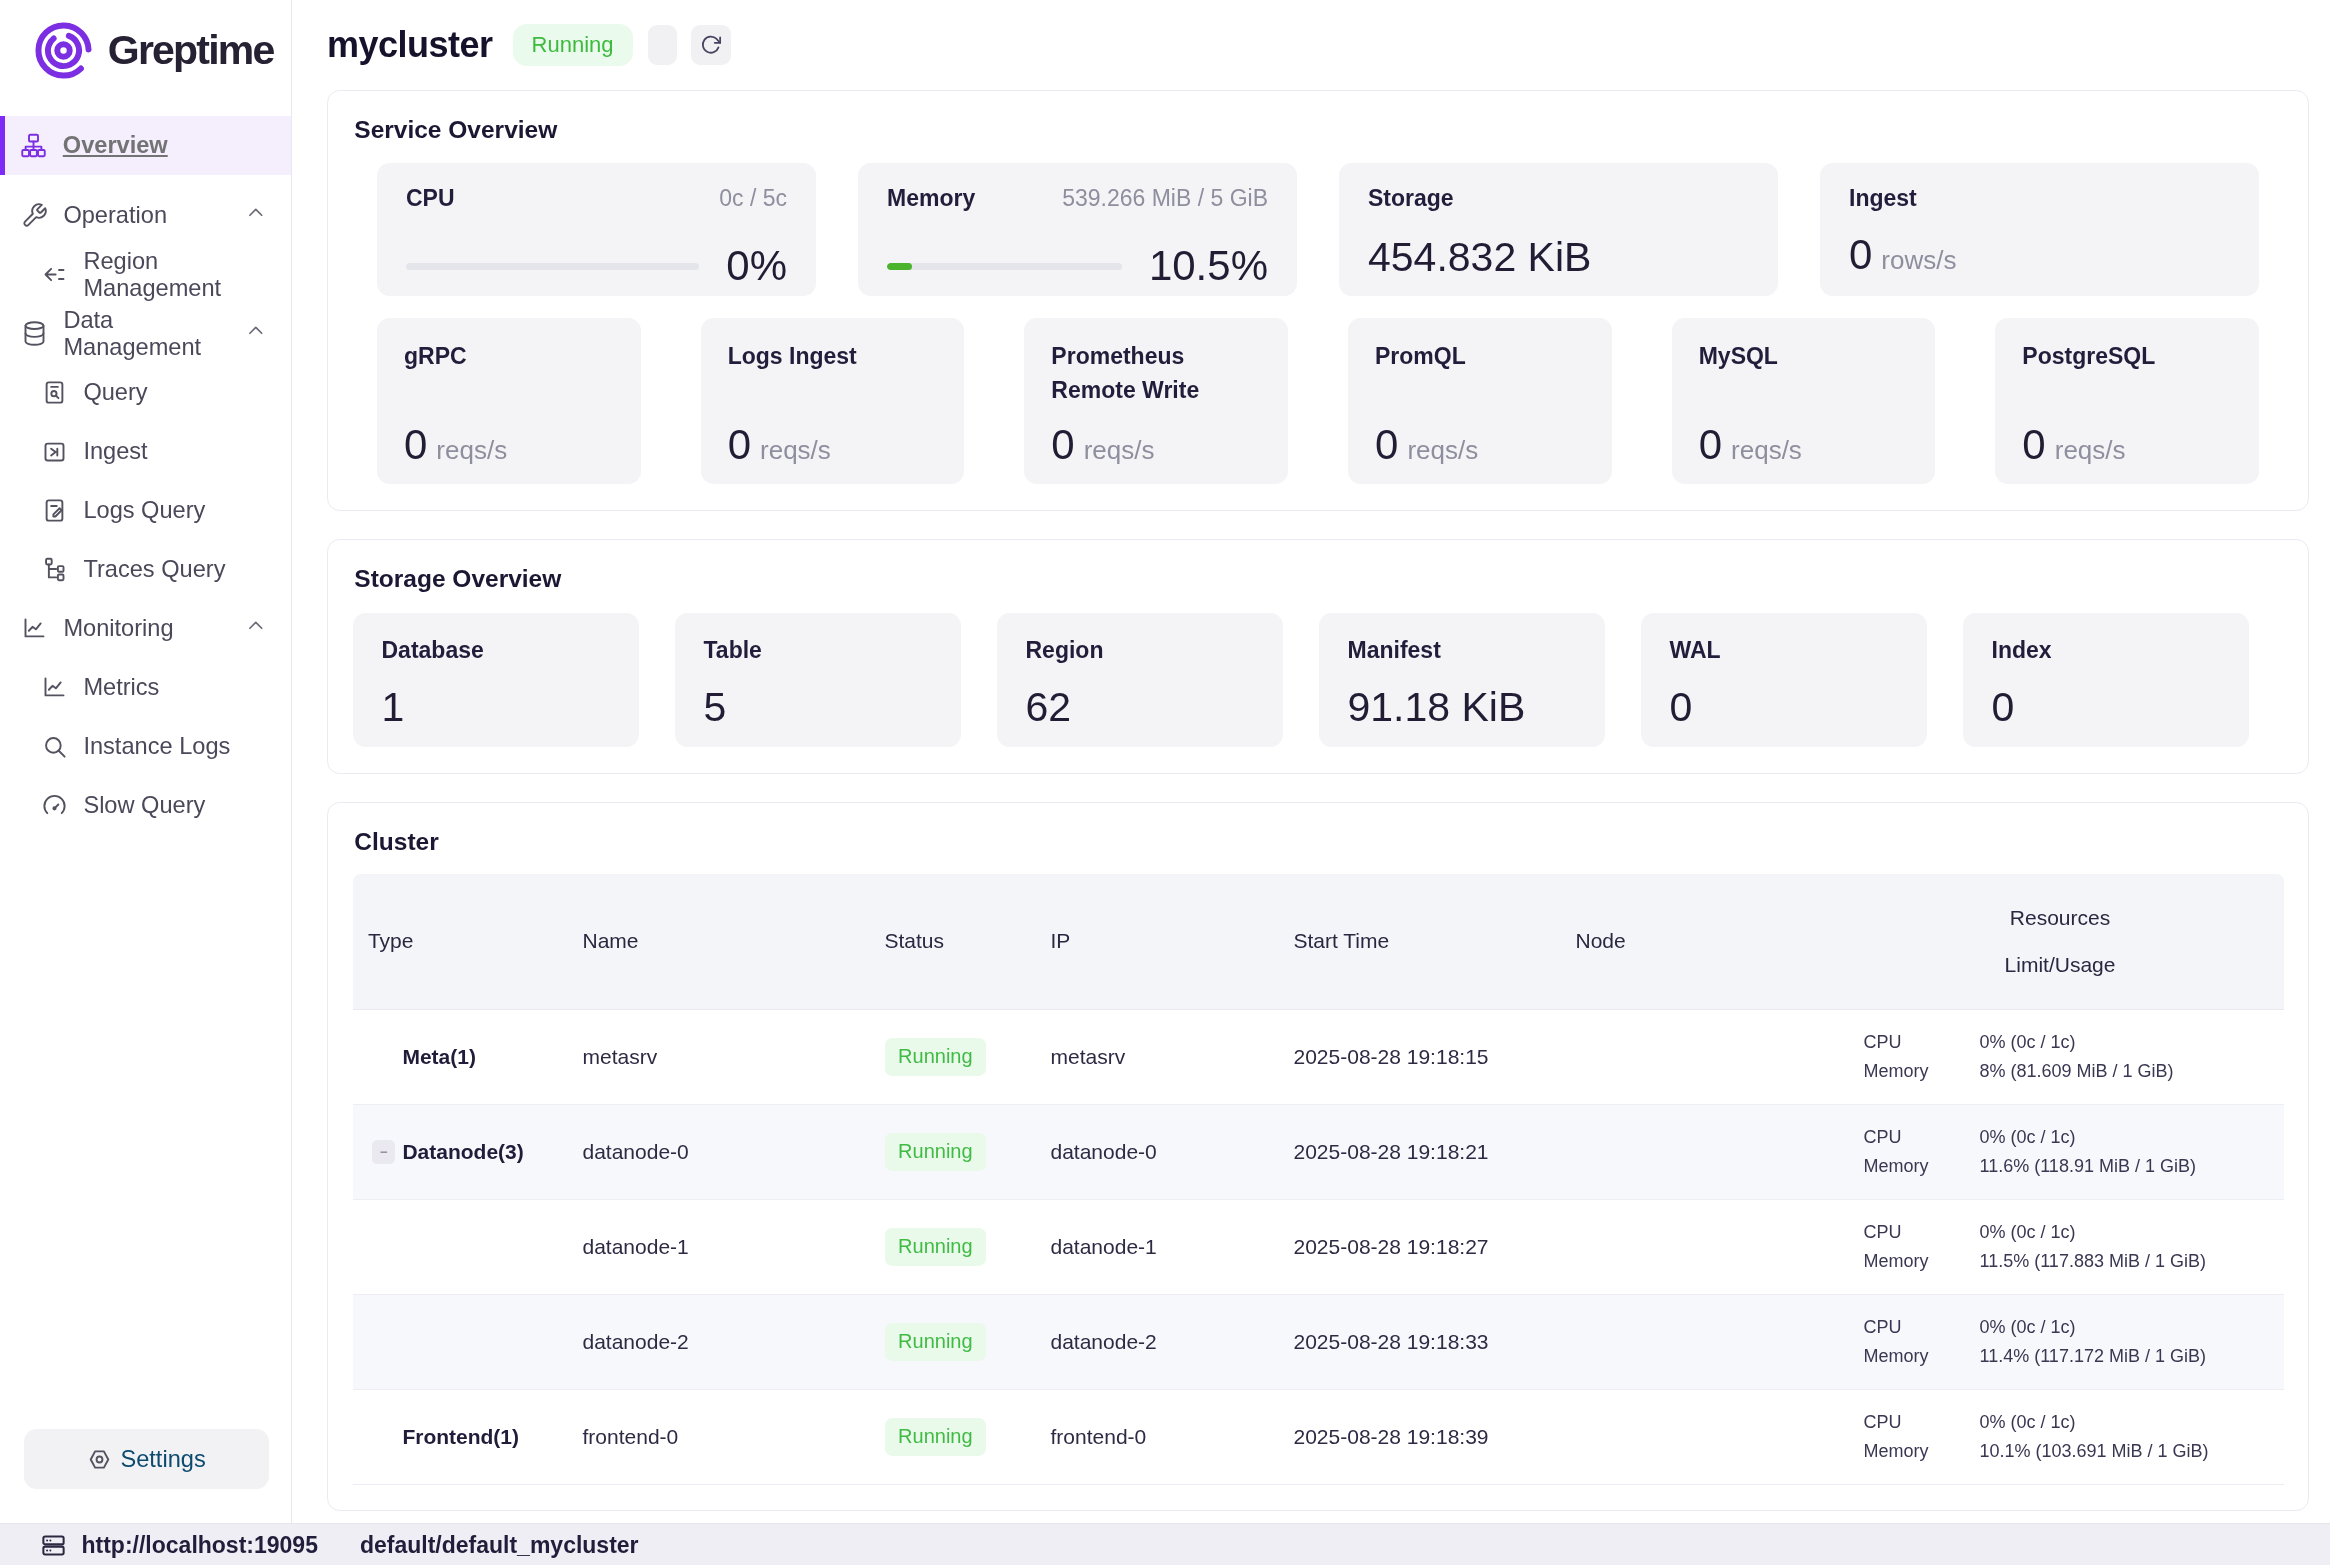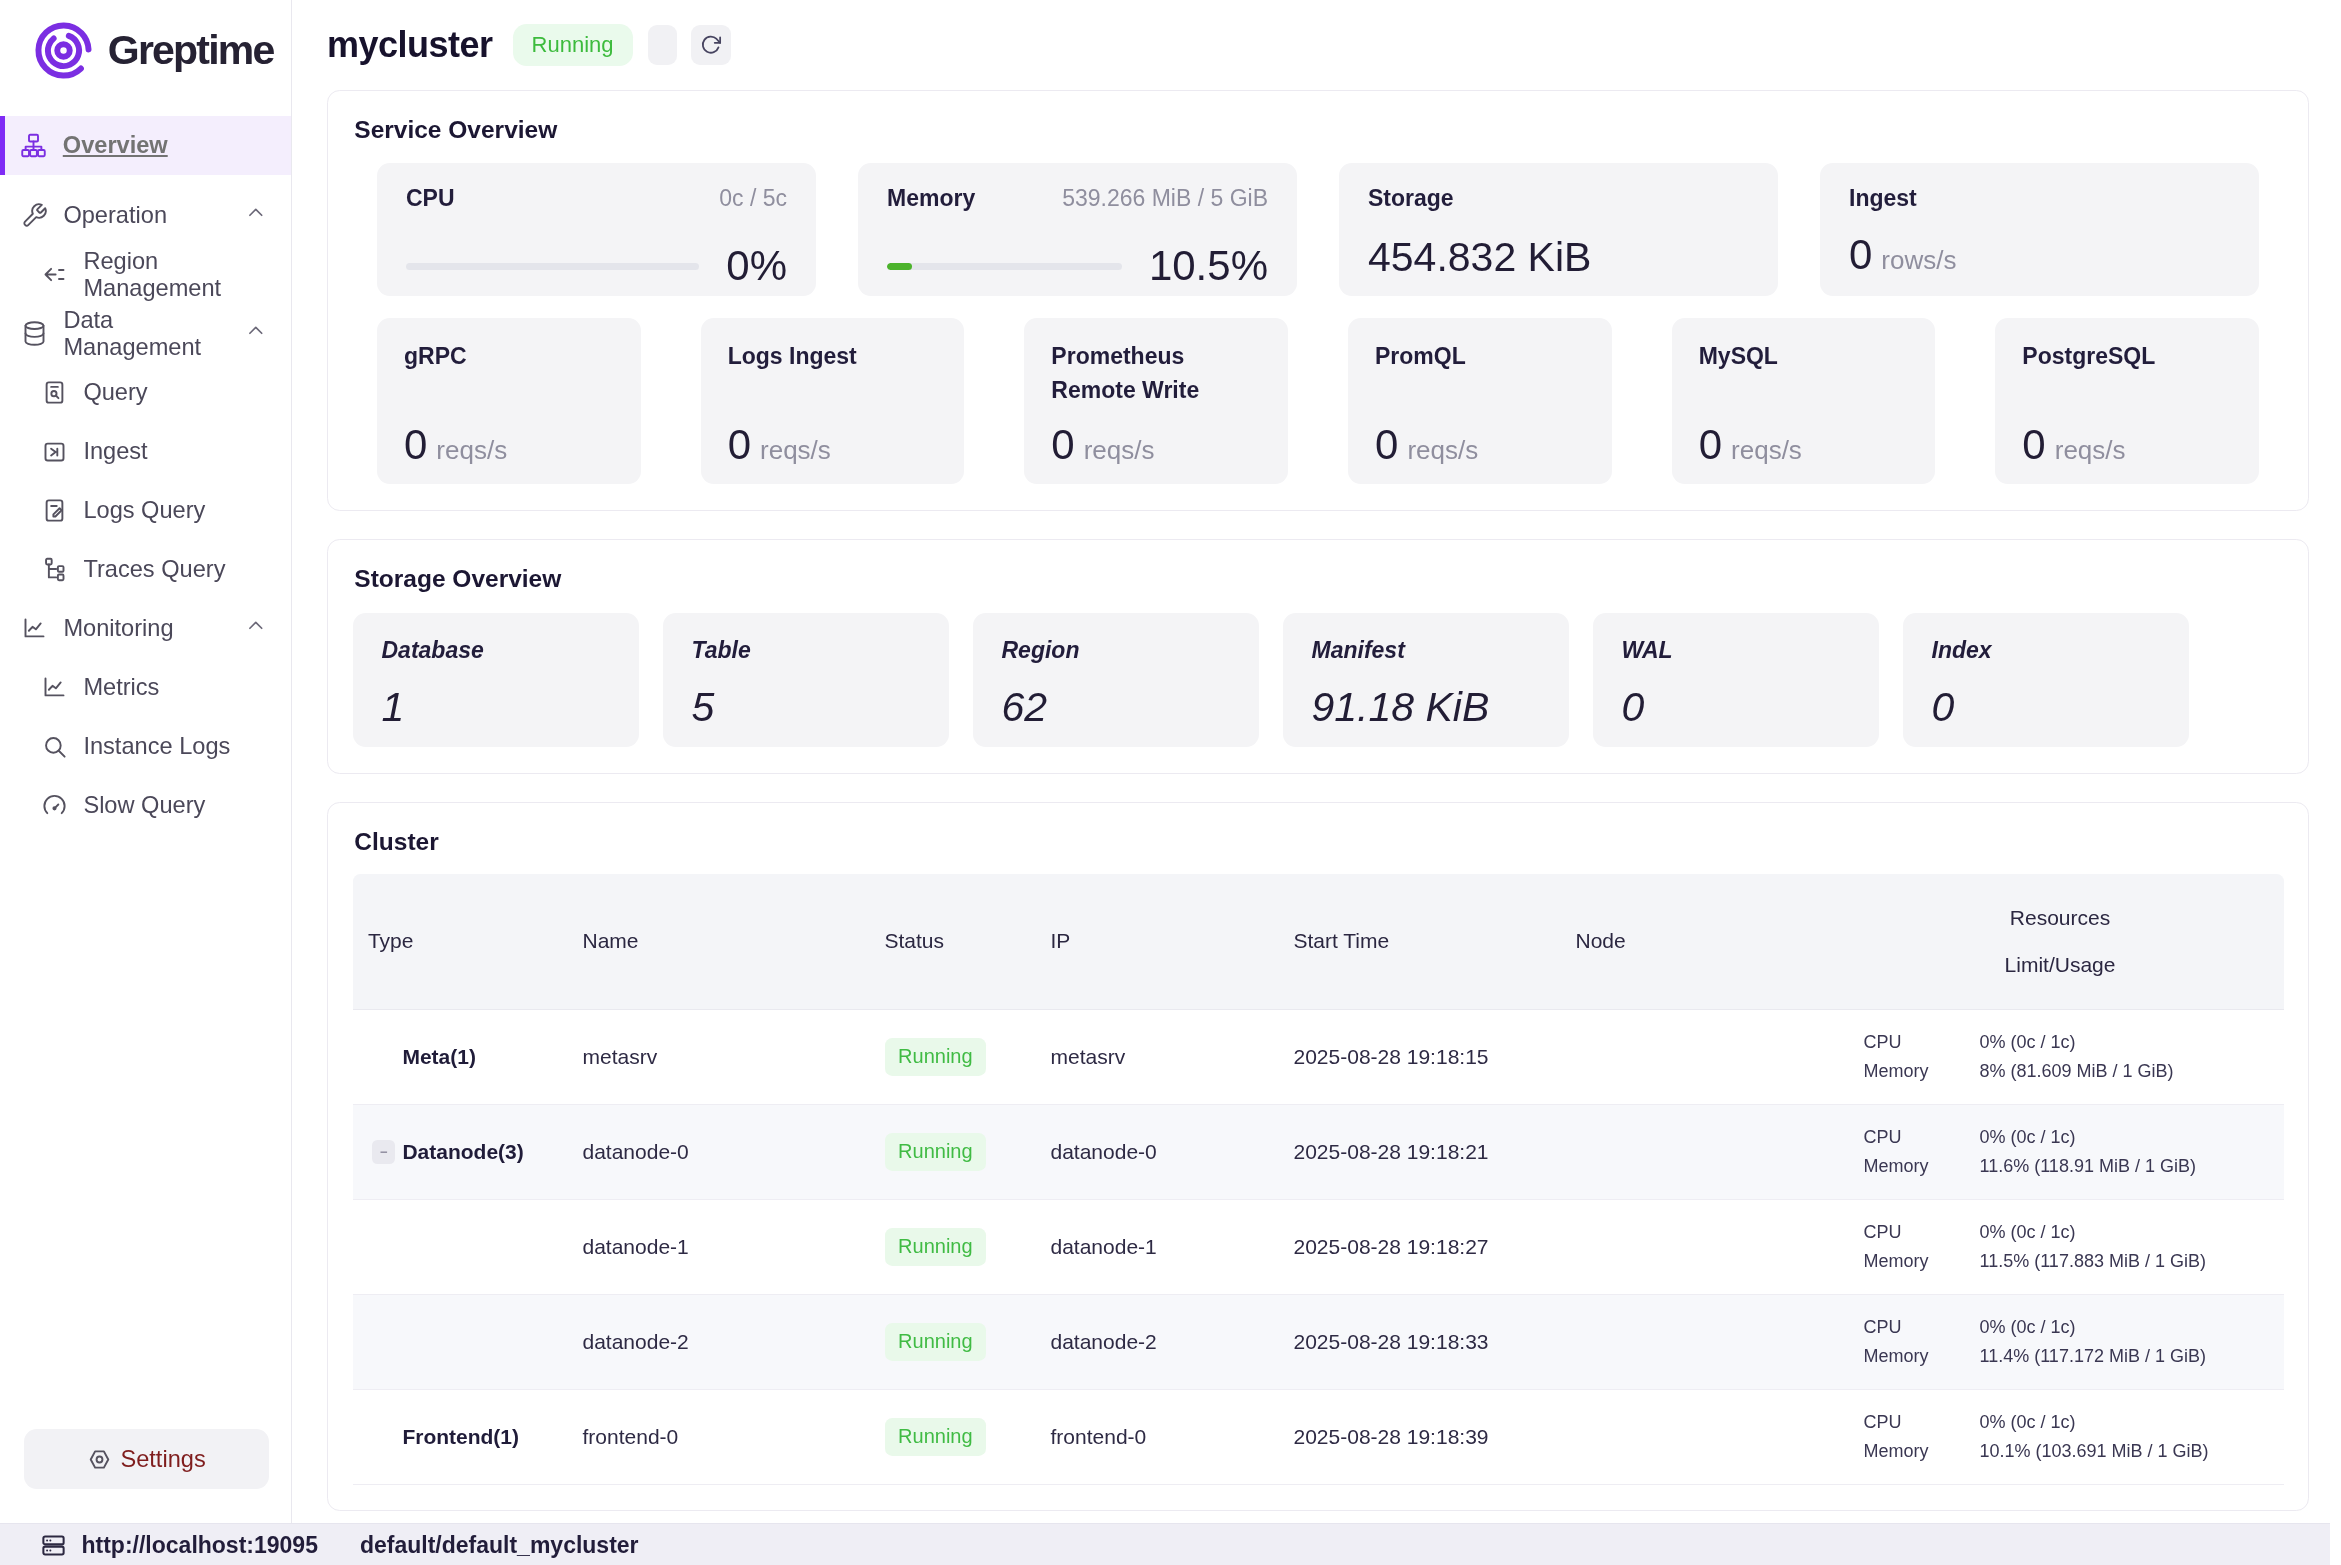--- a/index.html
+++ b/index.html
@@ -22,21 +22,21 @@
   .nav-row .ic { width:27px; height:27px; color:#55525f; flex:none; }
   .nav-row.sub { padding-left:41px; }
   .nav-row.active { background:#f4eefd; border-left:5.4px solid #7f2bf5; padding-left:15.4px;
                     color:#737373; font-weight:600;text-decoration:underline; }
   .nav-row.active .ic { color:#7b2ee2; }
   .nav-gap { height:11px; }
   .chev { margin-left:auto; margin-right:23.6px; color:#6a6777; }
   .chev svg { width:23.6px; height:23.6px; }
   .settings { position:absolute; bottom:34px; left:23.6px; width:245px; height:60px;
               background:#f2f2f5; border:none; border-radius:12.7px; display:flex; align-items:center;
-              justify-content:center; gap:7px; font-size:23.6px; color:#7f1d1d;
+              justify-content:center; gap:7px; font-size:23.6px; color:#0c4a6e;
               font-family:inherit; cursor:pointer; }
   .settings .ic { width:27px; height:27px; color:#55525f; }
 
   
   main { flex:1; display:flex; flex-direction:column; overflow:hidden; }
   .main-header { height:90px; min-height:90px; display:flex; align-items:center; padding-left:35px; }
   .cluster-title { font-size:36px; font-weight:800; color:#17122c; letter-spacing:-0.5px; }
   .pill { background:#eafaec; color:#3dbb3d; font-size:22px; padding:8.2px 19px; border-radius:13.6px; margin-left:20px; }
   .hbtn { height:40px; border:none; border-radius:9px; background:#f1f1f4; display:flex;
           align-items:center; justify-content:center; color:#474460; cursor:pointer; }
@@ -62,21 +62,21 @@
   .val-row { display:flex; align-items:baseline; gap:9px; margin-top:22px; }
   .val-num { font-size:42px; color:#221d35; line-height:1; }
   .unit { font-size:26px; color:#8f8e9e; }
 
   .cards-proto { display:flex; gap:60px; margin:22px 24.5px 0; }
   .pcard { flex:1; background:#f4f4f6; border-radius:12.7px; padding:22px 27px 18px; height:166px;
            display:flex; flex-direction:column; justify-content:space-between; }
   .pcard .mlabel { line-height:1.45; }
   .pcard .val-row { margin:0; }
 
-  .cards-storage { display:flex; gap:24px; margin-top:20px;font-style:italic; }
+  .cards-storage { display:flex; gap:36px; margin-top:20px; }
   .scard { width:286px; background:#f4f4f6; border-radius:12.7px; padding:23.6px 29px; height:134px; }
   .scard .big-val { margin-top:20px; }
 
   
   .table { margin-top:18px; }
   .thead, .trow { display:grid; grid-template-columns:230px 302px 166px 243px 282px 261px 1fr;
                   align-items:center; }
   .thead { background:#f4f5f8; height:136px; border-radius:7.3px 7.3px 0 0; font-size:21px;
            color:#2b2741; border-bottom:1.8px solid #e9e9ef; }
   .th-type { padding-left:15.4px; }

